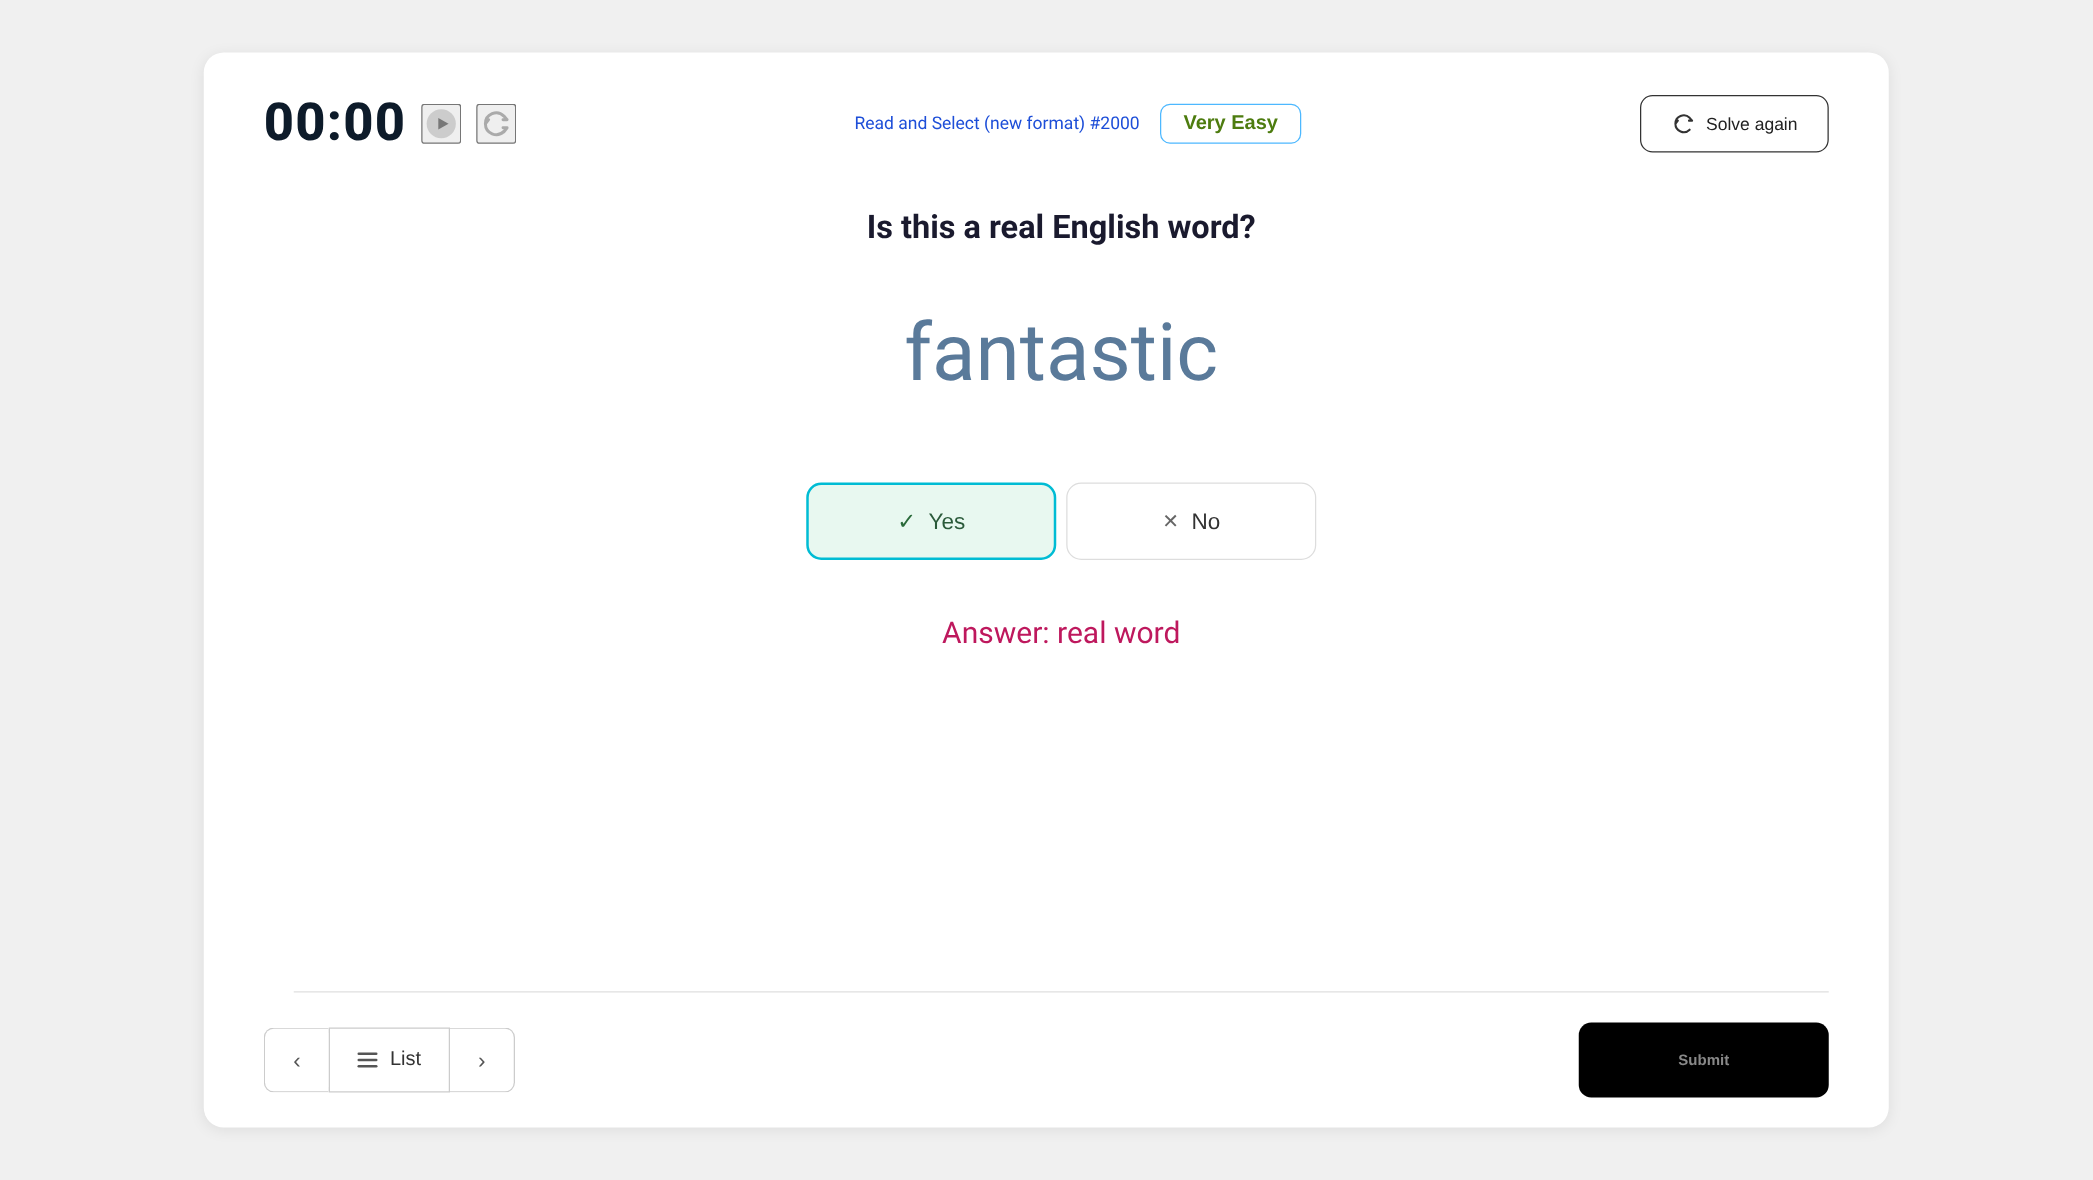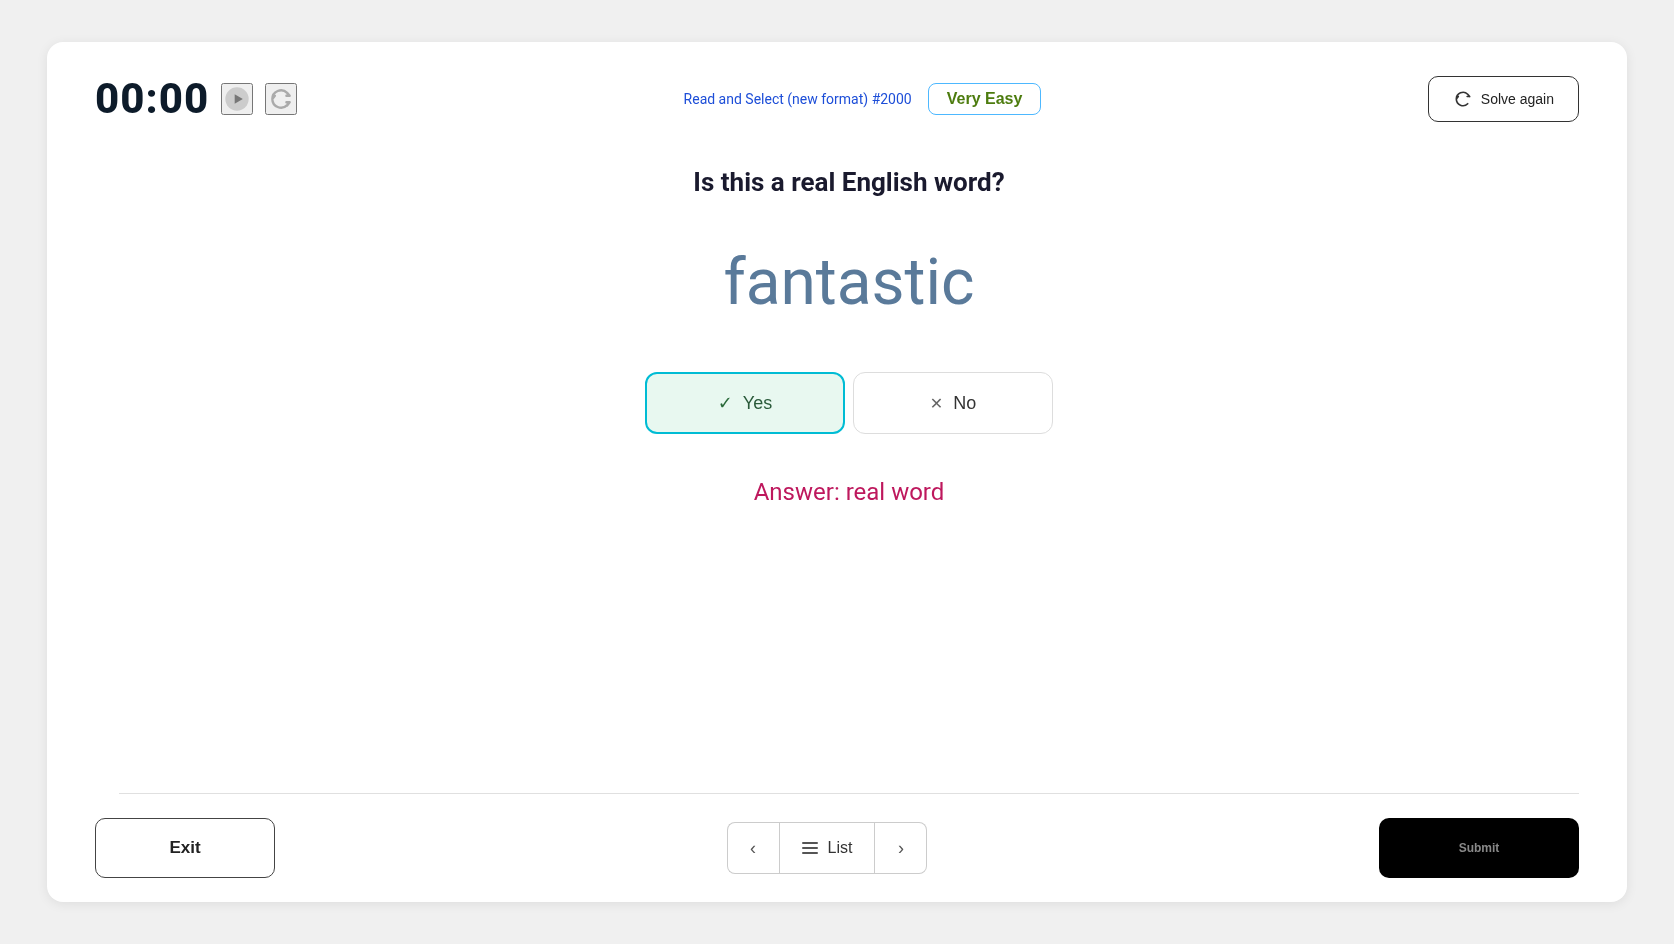--- a/index.html
+++ b/index.html
@@ -13,21 +13,21 @@
       display: flex;
       align-items: center;
       justify-content: center;
       min-height: 100vh;
       font-family: -apple-system, BlinkMacSystemFont, 'Segoe UI', Roboto, sans-serif;
     }
 
     .main-card {
       background: #ffffff;
       border-radius: 16px;
-      width: 1580px;
+      width: 1348px;
       min-height: 860px;
       position: relative;
       display: flex;
       flex-direction: column;
       box-shadow: 0 2px 12px rgba(0,0,0,0.08);
     }
 
     .header {
       display: flex;
       align-items: center;
@@ -141,21 +141,21 @@
       color: #1a1a2e;
       text-align: center;
       margin-bottom: 48px;
     }
 
     .word-display {
       font-size: 64px;
       font-weight: 400;
       color: #5a7a9a;
       text-align: center;
-      margin-bottom: 52px;
+      margin-bottom: 66px;
     }
 
     .answer-buttons {
       display: flex;
       gap: 0;
       margin-bottom: 44px;
     }
 
     .btn-yes {
       display: flex;
@@ -361,21 +361,20 @@
       </button>
     </div>
 
     <div class="answer-text">Answer: real word</div>
 
     <div class="divider"></div>
   </div>
 
   <div class="footer">
 
-    <button class="exit-btn">Exit</button>
 
     <div class="nav-section">
       <button class="nav-prev-btn">
         <span>‹</span>
       </button>
       <button class="nav-list-btn">
         <div class="hamburger-icon">
           <span></span>
             <span></span>
             <span></span>

